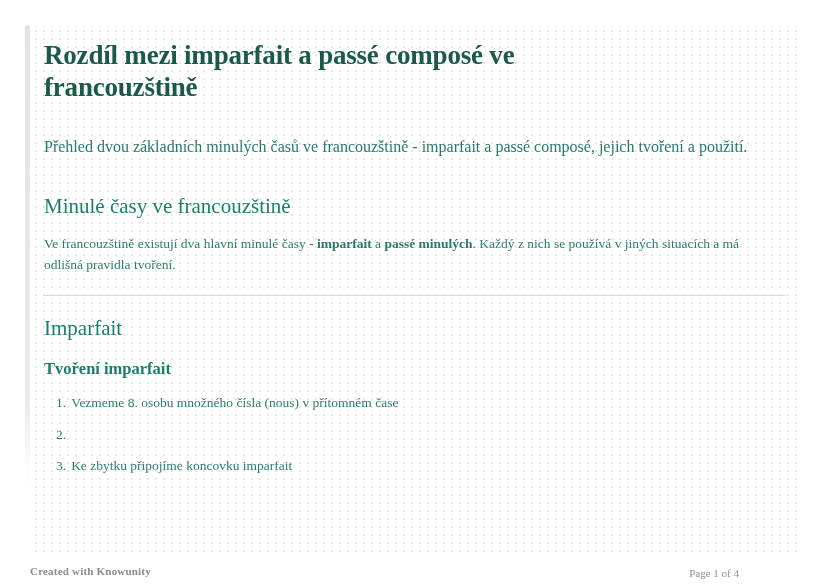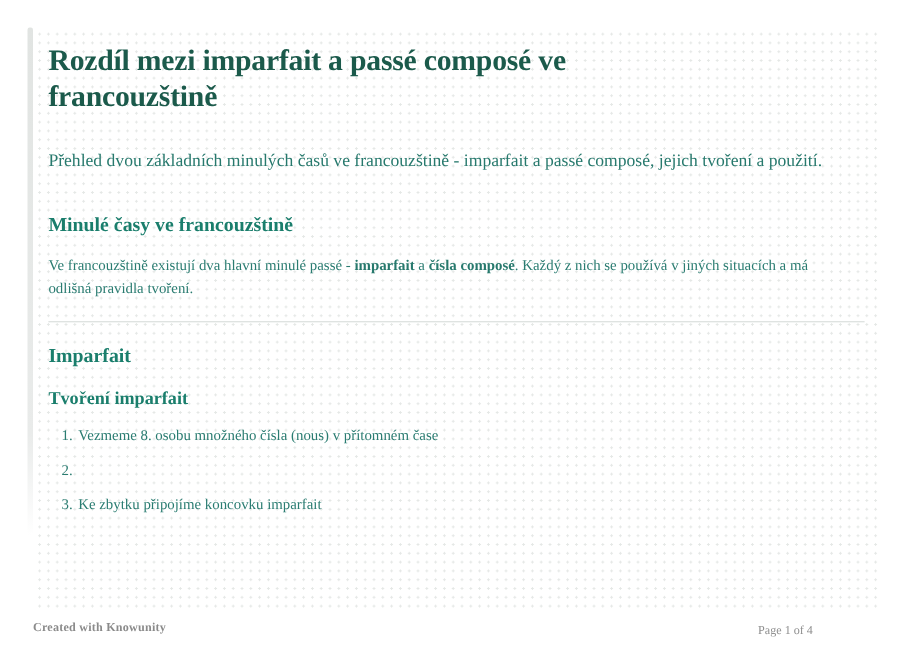--- a/index.html
+++ b/index.html
@@ -52,23 +52,23 @@
     letter-spacing: -0.2px;
   }
   .doc-subtitle {
     margin: 34px 0 0 0;
     font-size: 16px;
     line-height: 1.3;
     color: #27796d;
   }
   .h2 {
     margin: 36px 0 0 0;
-    font-size: 18px;
+    font-size: 21px;
     line-height: 1.15;
-    font-weight: bold;
+    font-weight: normal;
     color: #1a7e6c;
   }
   .h2--imparfait {
     margin-top: 20px;
   }
   .body-par {
     margin: 15px 0 0 0;
     width: 726px;
     font-size: 13.5px;
     line-height: 1.56;
@@ -128,21 +128,21 @@
 
   <div class="sheet">
     <div class="content">
 
       <h1 class="doc-title">Rozdíl mezi imparfait a passé composé ve francouzštině</h1>
 
       <p class="doc-subtitle">Přehled dvou základních minulých časů ve francouzštině - imparfait a passé composé, jejich tvoření a použití.</p>
 
       <h2 class="h2">Minulé časy ve francouzštině</h2>
 
-      <p class="body-par"><span>Ve francouzštině existují dva hlavní minulé passé - </span><strong>imparfait</strong><span> a </span><strong>čísla composé</strong><span>. Každý z nich se používá v jiných situacích a má odlišná pravidla tvoření.</span></p>
+      <p class="body-par"><span>Ve francouzštině existují dva hlavní minulé časy - </span><strong>imparfait</strong><span> a </span><strong>passé minulých</strong><span>. Každý z nich se používá v jiných situacích a má odlišná pravidla tvoření.</span></p>
 
       <hr class="divider">
 
       <h2 class="h2 h2--imparfait">Imparfait</h2>
 
       <h3 class="h3">Tvoření imparfait</h3>
 
       <div class="steps">
         <div class="step">
           <span class="step-num">1.</span>

